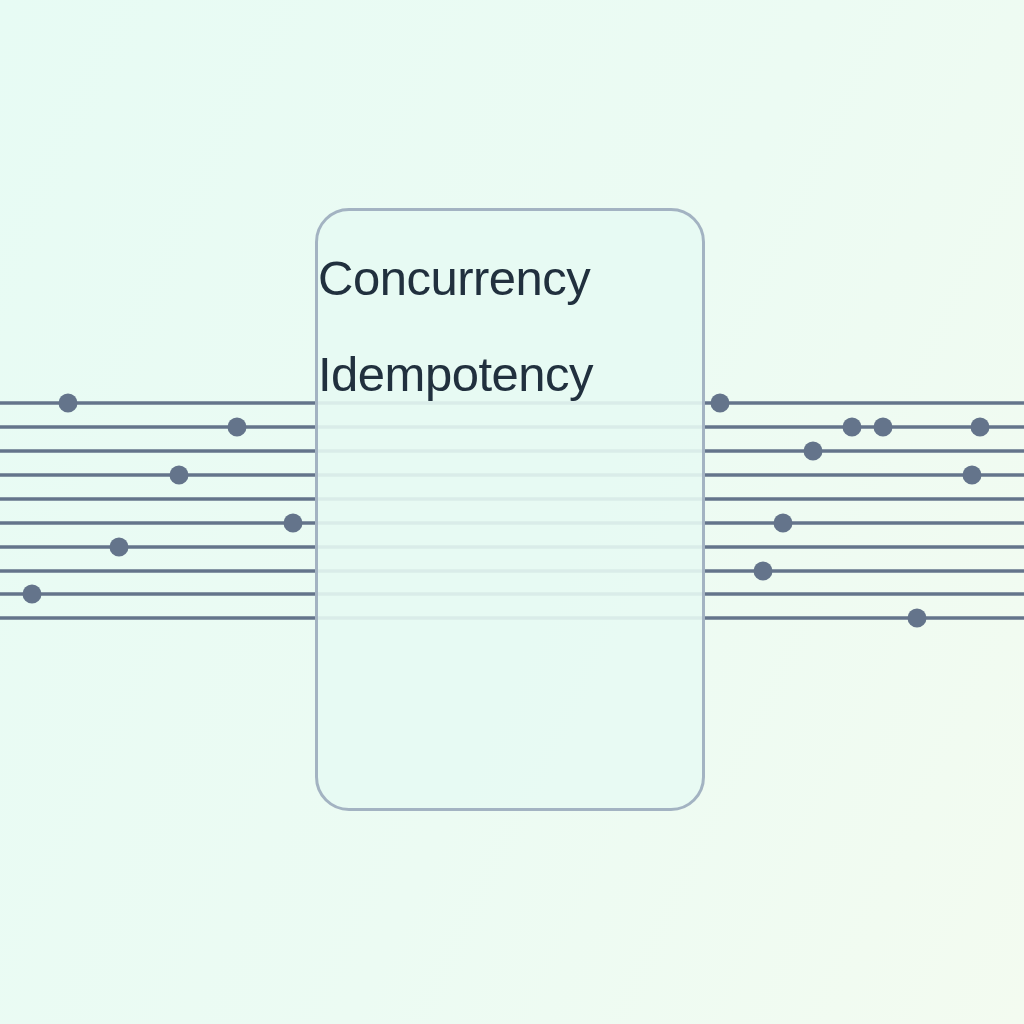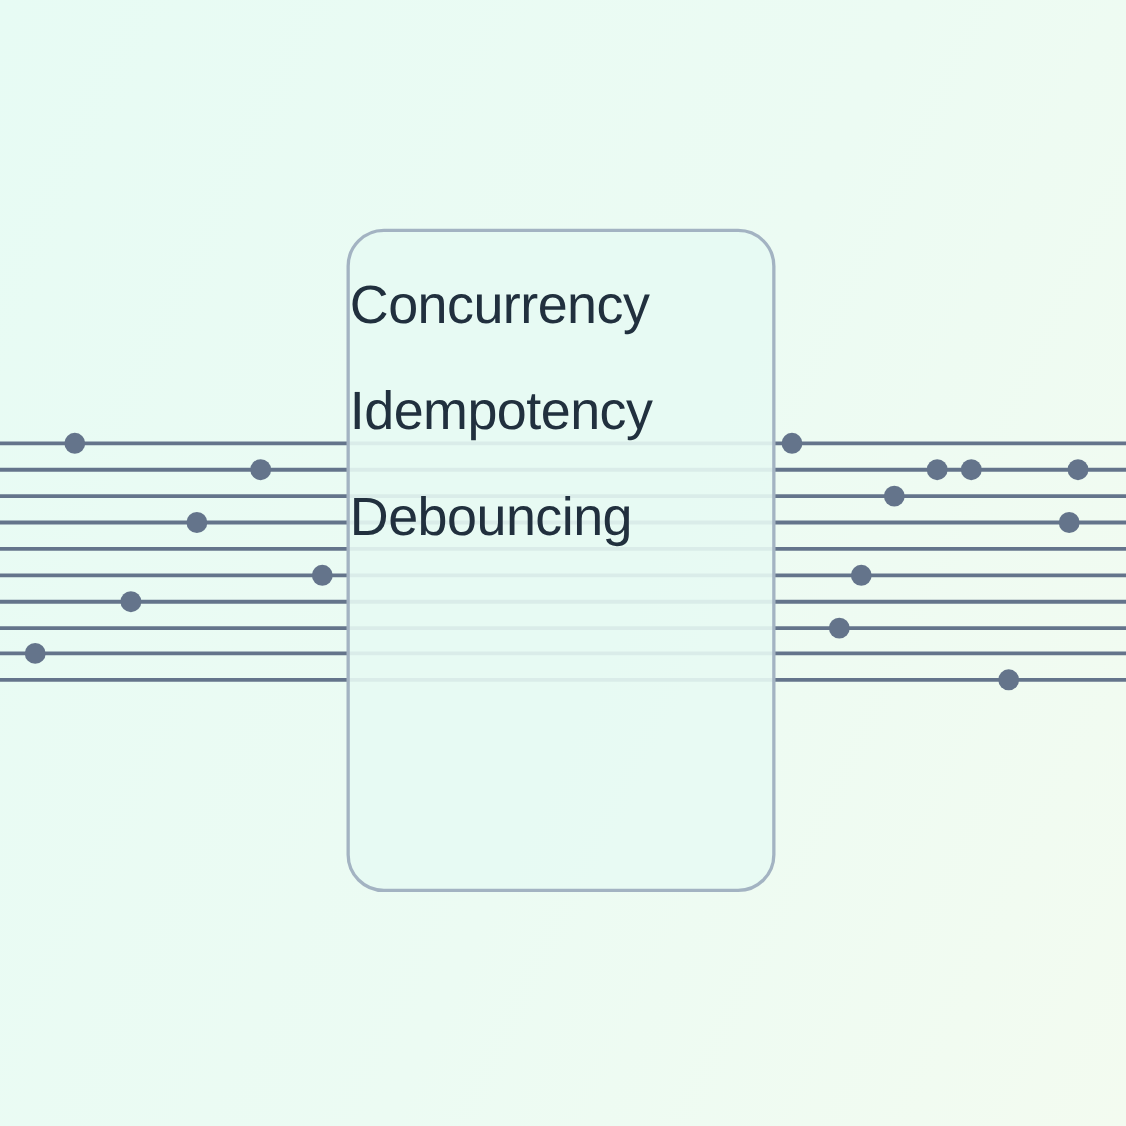--- a/index.html
+++ b/index.html
@@ -80,15 +80,14 @@
       <line x1="0" x2="1024" y1="571" y2="571" stroke="#64748b" stroke-width="3.5"></line>
       <circle cx="763" cy="571" r="9.5" fill="#64748b"></circle>
       <line x1="0" x2="1024" y1="594" y2="594" stroke="#64748b" stroke-width="3.5"></line>
       <circle cx="32" cy="594" r="9.5" fill="#64748b"></circle>
       <line x1="0" x2="1024" y1="618" y2="618" stroke="#64748b" stroke-width="3.5"></line>
       <circle cx="917" cy="618" r="9.5" fill="#64748b"></circle>
     </svg>
   <div class="card" id="card">
       <div class="card-item">Concurrency</div>
       <div class="card-item">Idempotency</div>
-      <div class="card-item">Debouncing</div>
     </div>
 </div>
 
 </body></html>

